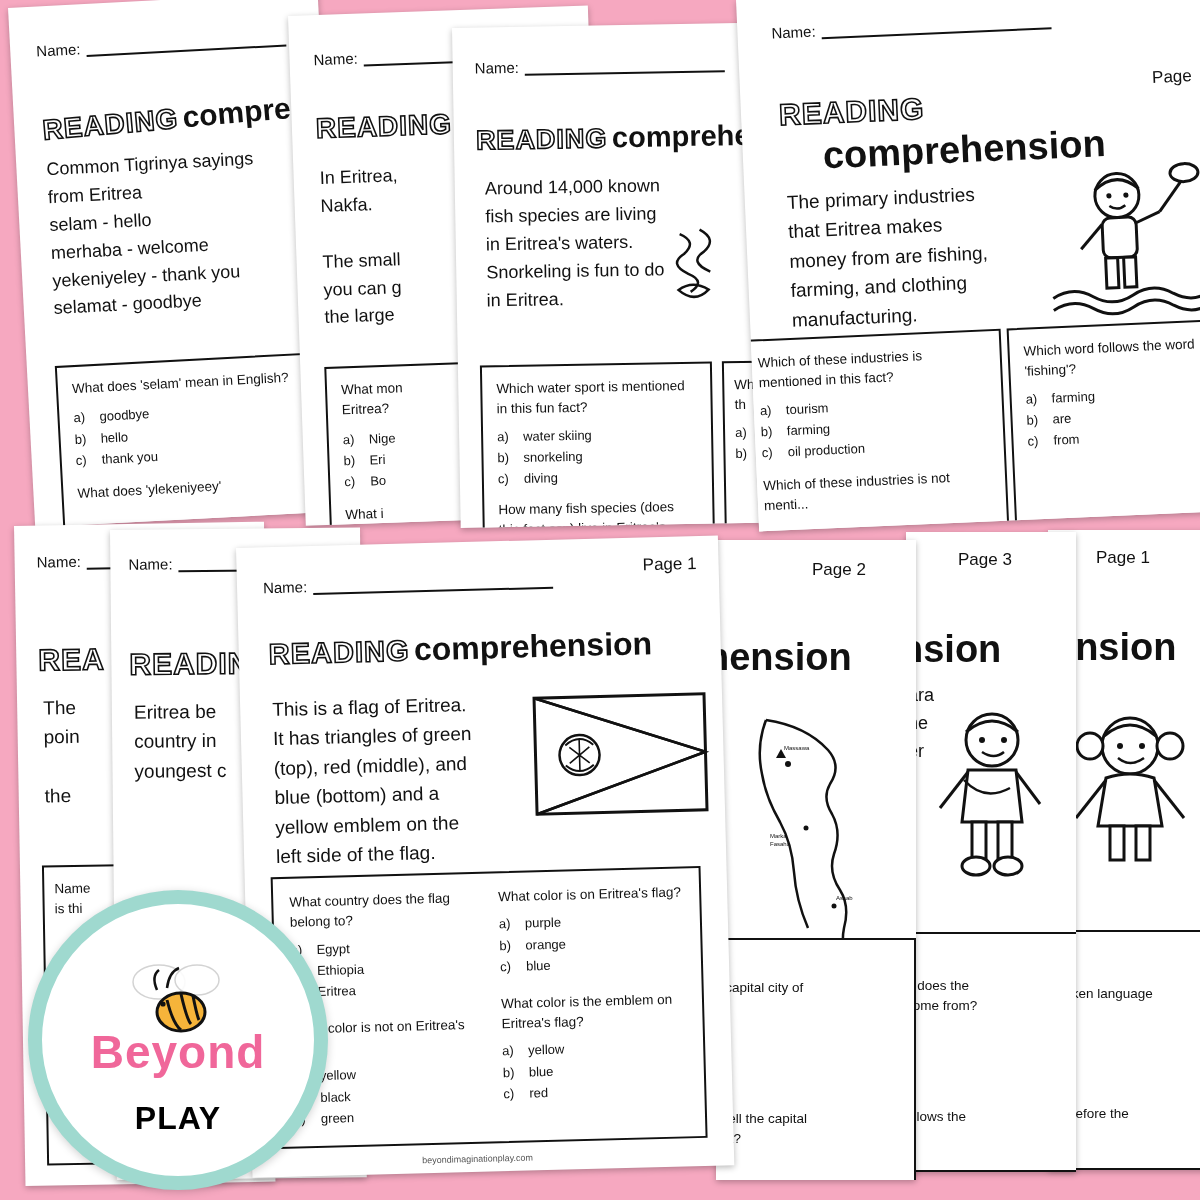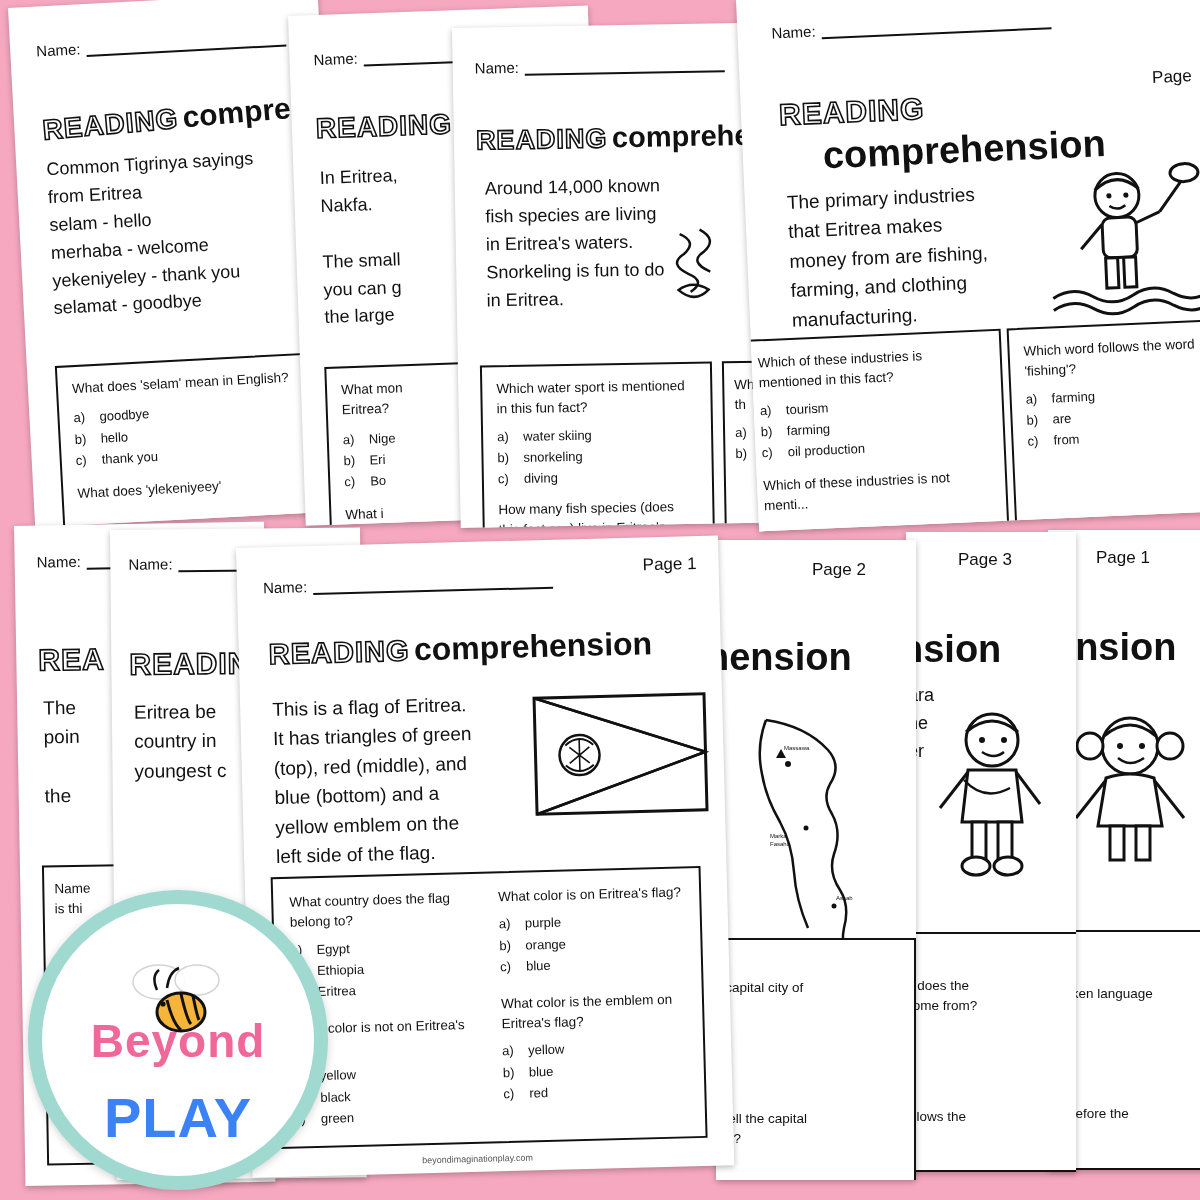--- a/index.html
+++ b/index.html
@@ -75,21 +75,21 @@
     border-radius:50%;
     background:#ffffff;
     border:14px solid #9fd9cf;
     box-sizing:border-box;
     box-shadow:0 2px 8px rgba(0,0,0,.18);
     display:flex;flex-direction:column;align-items:center;justify-content:center;gap:28px;
   }
   .logo .word{font-weight:700;line-height:.95;letter-spacing:1px;}
   .logo .w1{color:#f0679a;font-size:46px;}
   .logo .w2{color:#f6b43a;font-size:44px;}
-  .logo .w3{color:#3b82f6;font-size:56px;}
+  .logo .w3{color:#000000;font-size:32px;}
   .bee{position:absolute;top:52px;left:50%;transform:translateX(-50%);}
 </style>
 </head>
 <body>
 
 <div class="stage">
 
   <div class="sheet" style="left:8px;top:8px;width:310px;height:520px;transform:rotate(-3deg);transform-origin:top left;">
     <div class="name-row" style="left:26px;top:36px;">
       <span>Name:</span>

